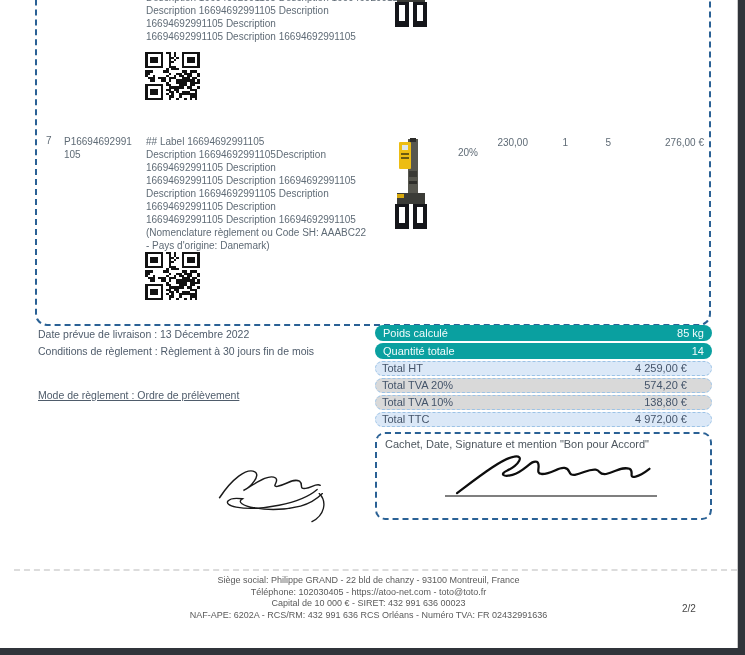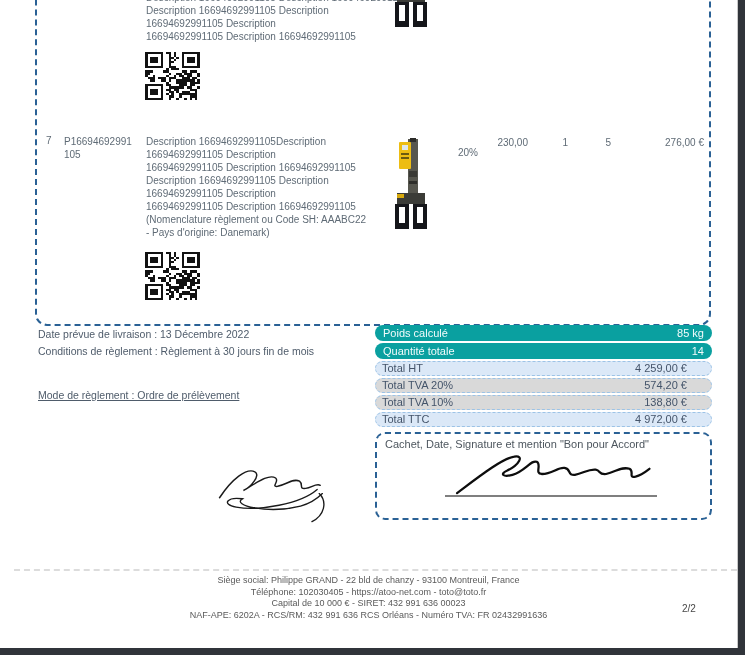--- a/index.html
+++ b/index.html
@@ -223,20 +223,21 @@
         <path d="M1 66 h14 v25 h-14 z M5 69 h6 v16 h-6 z" fill="#15161a" fill-rule="evenodd"></path>
         <path d="M19 66 h14 v25 h-14 z M23 69 h6 v16 h-6 z" fill="#15161a" fill-rule="evenodd"></path>
       </svg></div>
 
   <div class="abs cellnum" style="left:46px;top:135px;">7</div>
   <div class="abs cellnum" style="left:64px;top:135px;line-height:13px;">
     <div>P16694692991</div>
     <div>105</div>
   </div>
   <div class="abs desc" style="left:146px;top:135px;">
+    <div>## Label 16694692991105</div>
     <div>Description 16694692991105Description</div>
     <div>16694692991105 Description</div>
     <div>16694692991105 Description 16694692991105</div>
     <div>Description 16694692991105 Description</div>
     <div>16694692991105 Description</div>
     <div>16694692991105 Description 16694692991105</div>
     <div>(Nomenclature règlement ou Code SH: AAABC22</div>
     <div>- Pays d'origine: Danemark)</div>
   </div>
   <div class="qr" style="left:145px;top:252px;"><svg viewBox="0 0 21 21" width="100%" height="100%" preserveAspectRatio="none" shape-rendering="crispEdges" fill="#121212">

